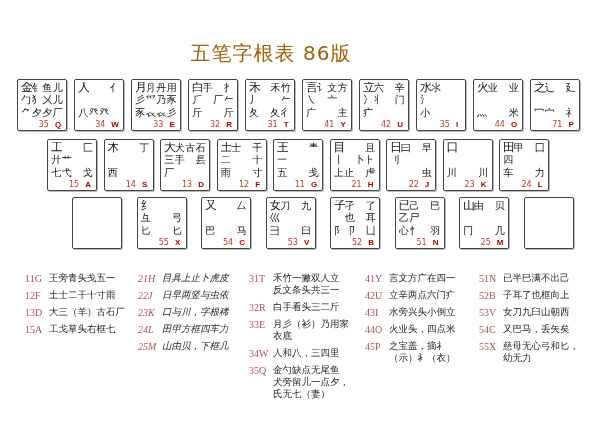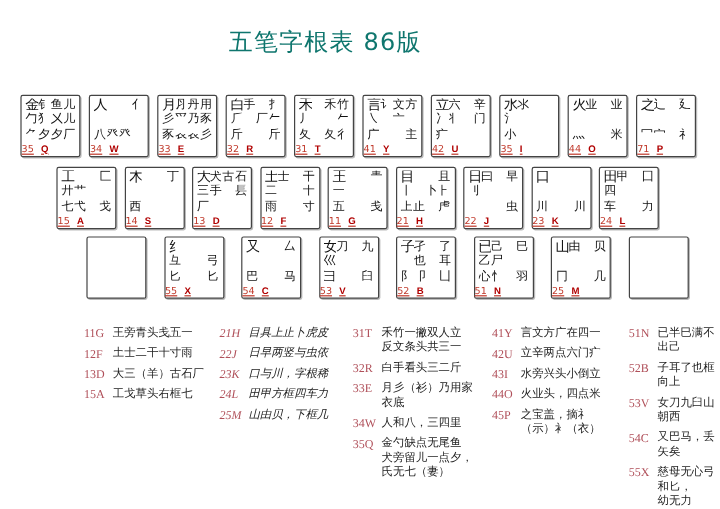--- a/index.html
+++ b/index.html
@@ -1,33 +1,33 @@
 <!DOCTYPE html>
 <html><head>
 <meta charset="utf-8">
 <style>
   html, body { margin:0; padding:0; background:#ffffff; }
   body { width:600px; height:424px; position:relative; overflow:hidden;
          font-family: "DejaVu Sans", sans-serif; color:#111; }
-  .title { position:absolute; left:0; width:542px; top:22px; text-align:center;
-           font-size:20px; letter-spacing:1px; color:#0f766e; }
+  .title { position:absolute; left:0; width:542px; top:40px; text-align:center;
+           font-size:20px; letter-spacing:1px; color:#a16207; }
   .key { position:absolute; width:50px; height:52px; border:1px solid #444;
          border-radius:2px; background:#fff; box-sizing:border-box;
          box-shadow: 1px 1px 0 #bbb; }
   .key .roots { position:absolute; left:3px; top:2px; right:3px; bottom:11px;
                 display:grid; grid-template-columns:repeat(4,1fr); grid-template-rows:repeat(3,1fr);
                 font-size:10px; line-height:11px; text-align:center; color:#111; }
   .key .roots span { display:block; overflow:hidden; white-space:nowrap; }
   .key .roots .big { font-size:12px; }
-  .key .foot { position:absolute; left:0; right:0; bottom:1px; 
-               font-size:8px; line-height:9px; color:#c0392b;text-decoration:underline; }
+  .key .foot { position:absolute; left:16px; right:0; bottom:1px; text-align:center;
+               font-size:8px; line-height:9px; color:#c0392b; }
   .key .foot .num { color:#c0392b; margin-right:6px; }
   .key .foot .letter { color:#b00000; font-weight:bold; font-family:"Liberation Sans", sans-serif; }
   .legend { position:absolute; top:270px; font-family:"DejaVu Serif", serif; font-size:9.5px;
-            line-height:17px; color:#222;margin-left:45px; }
+            line-height:17px; color:#222; }
   .legend .row { display:flex; }
   .legend .code { color:#b0505a; width:24px; flex:none; font-family:"Liberation Serif", serif; font-size:10px; }
   .legend .desc { white-space:pre-line; line-height:12px; padding-top:2px; padding-bottom:3px; }
 </style>
 </head>
 <body>
 
 <div class="title">五笔字根表 86版</div>
 
 <div id="keyboard">

